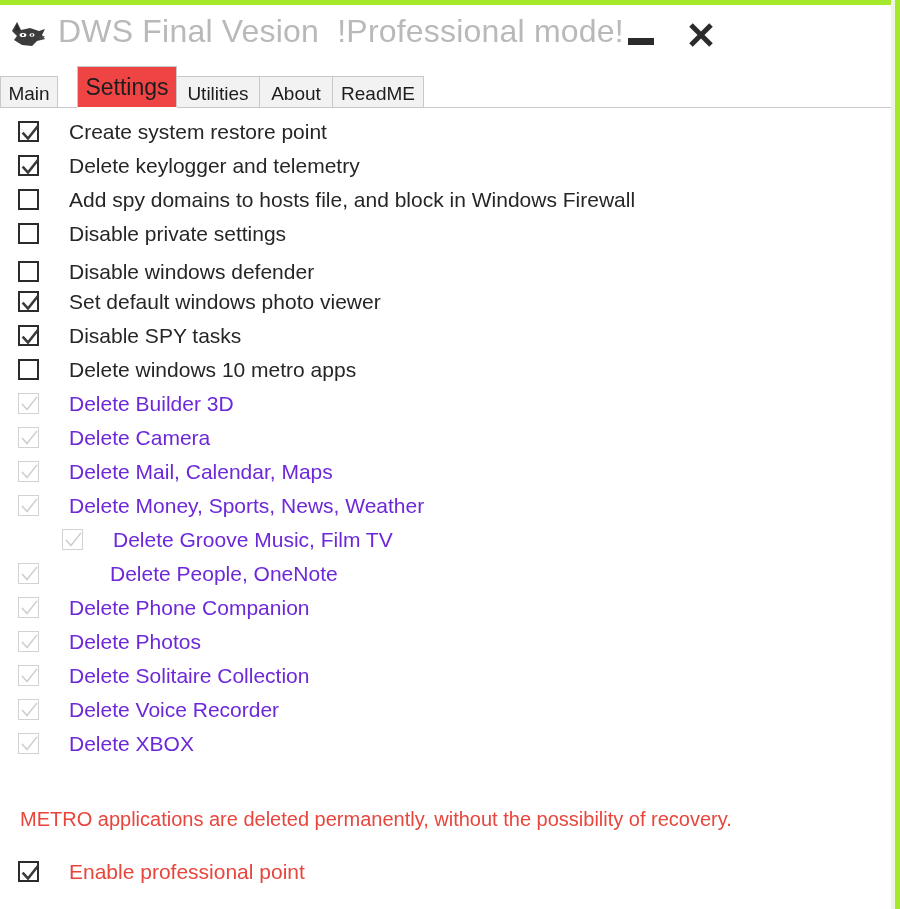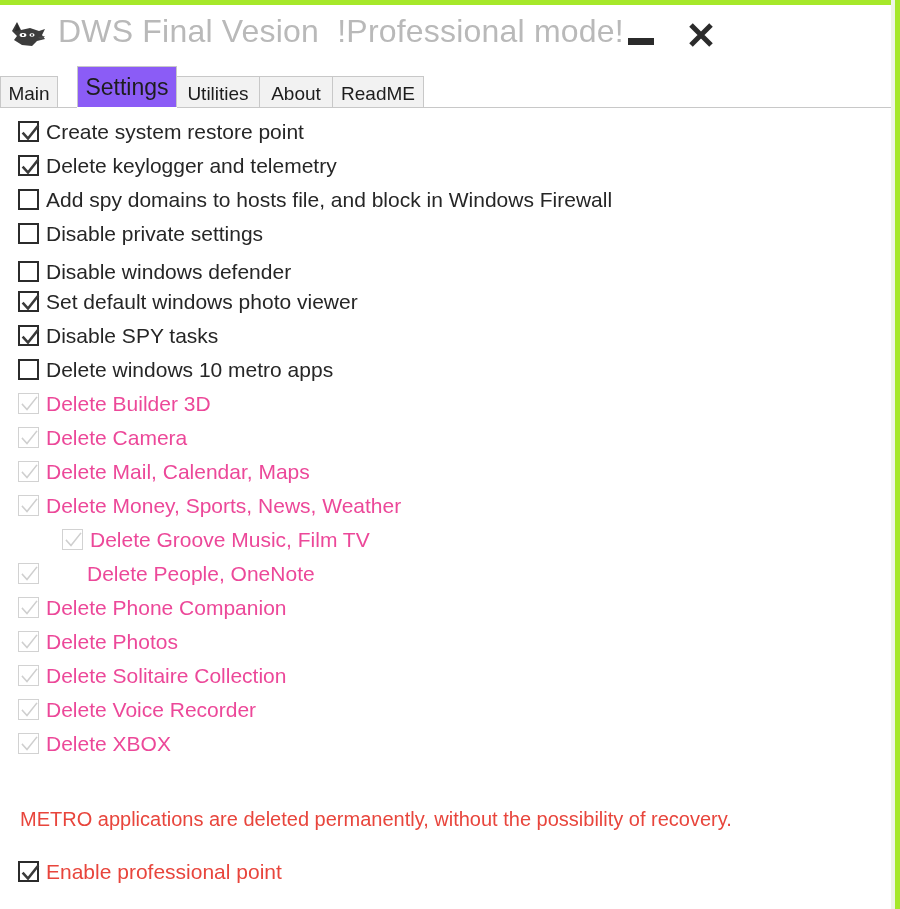--- a/index.html
+++ b/index.html
@@ -103,21 +103,21 @@
     border-bottom: none;
     color: #1d1d1d;
     font-size: 19px;
     text-align: center;
     cursor: pointer;
     line-height: 1;
     padding-top: 7px;
     height: 31px;
   }
   .tab.active {
-    background: #8b5cf6;
+    background: #ef4444;
     height: 41px;
     font-size: 23px;
     padding-top: 9px;
     border-color: #c8c8c8;
     z-index: 3;
     box-shadow: 0 1px 0 0 #ffffff;
   }
 
   
   #settings-panel {
@@ -148,27 +148,27 @@
     flex: 0 0 auto;
   }
   .is-disabled .checkbox { border: 1px solid #d2d2d2; }
 
   .checkbox svg { position: absolute; left: -1px; top: -1px; }
   .checkbox .tick { stroke: #3a3a3a; stroke-width: 2.6; fill: none;
                     stroke-linecap: square; }
   .is-disabled .checkbox .tick { stroke: #cfcfcf; stroke-width: 1.6; }
 
   .check-label {
-    margin-left: 7px;
+    margin-left: 30px;
     font-size: 21px;
     color: #262626;
     white-space: nowrap;
     line-height: 1;
   }
-  .is-disabled .check-label { color: #ec4899; }
+  .is-disabled .check-label { color: #6d28d9; }
 
   #metro-warning {
     position: absolute;
     left: 20px;
     top: 700px;
     font-size: 20px;
     color: #e8453c;
     white-space: nowrap;
   }
   #pro-mode-row {

